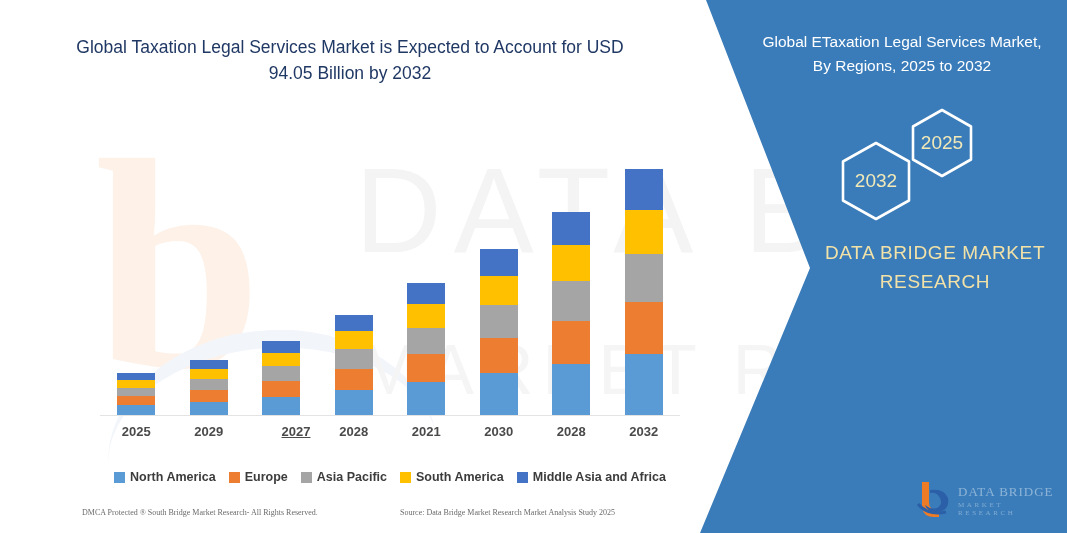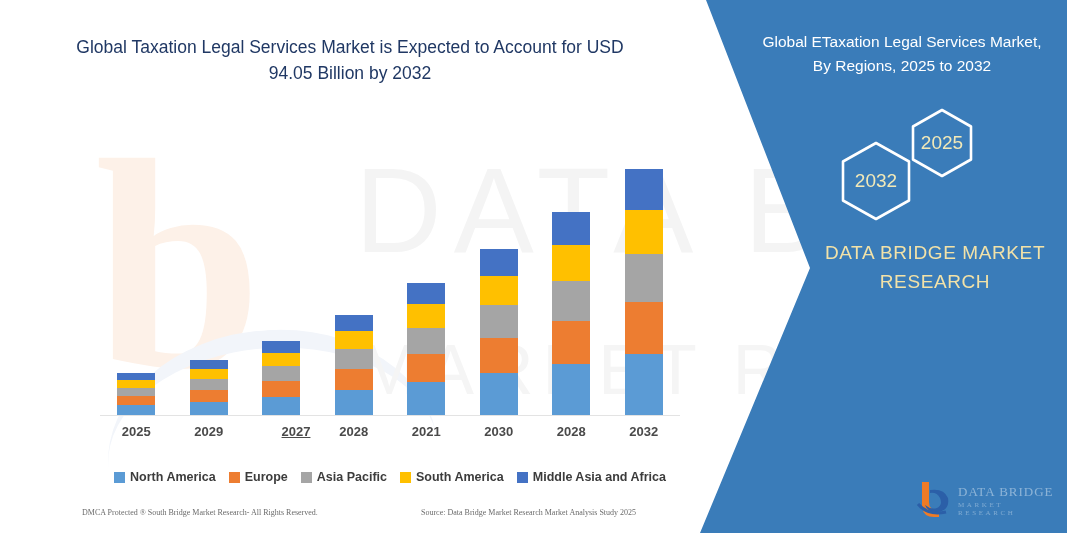--- a/index.html
+++ b/index.html
@@ -39,21 +39,21 @@
   .legend{position:absolute;left:100px;top:455px;width:580px;height:20px;
         display:flex;align-items:center;justify-content:center;gap:13px;margin-top:12px;}
   .lgi{display:flex;align-items:center;gap:5px;}
   .lgsw{width:11px;height:11px;display:block;flex:0 0 auto;}
   .lgtx{font-size:12.5px;font-weight:700;color:#3c3c3c;white-space:nowrap;}
 
   
   .foot{position:absolute;top:508px;font-size:8px;color:#6b6b6b;
         font-family:"Liberation Serif",serif;white-space:nowrap;}
   .foot-l{left:82px;}
-  .foot-r{left:421px;}
+  .foot-r{left:400px;}
 
   
   .panel{position:absolute;left:0;top:0;width:1067px;height:533px;
         background:#3a7cb9;
         clip-path:polygon(706px 0, 1067px 0, 1067px 533px, 700px 533px, 810px 268px);}
   .panel-title{position:absolute;left:757px;top:30px;width:290px;text-align:center;
         color:#ffffff;font-size:15.5px;line-height:1.55;font-weight:400;}
 
   .hex{position:absolute;color:#f2e9b8;display:flex;align-items:center;justify-content:center;
        font-size:19px;}

